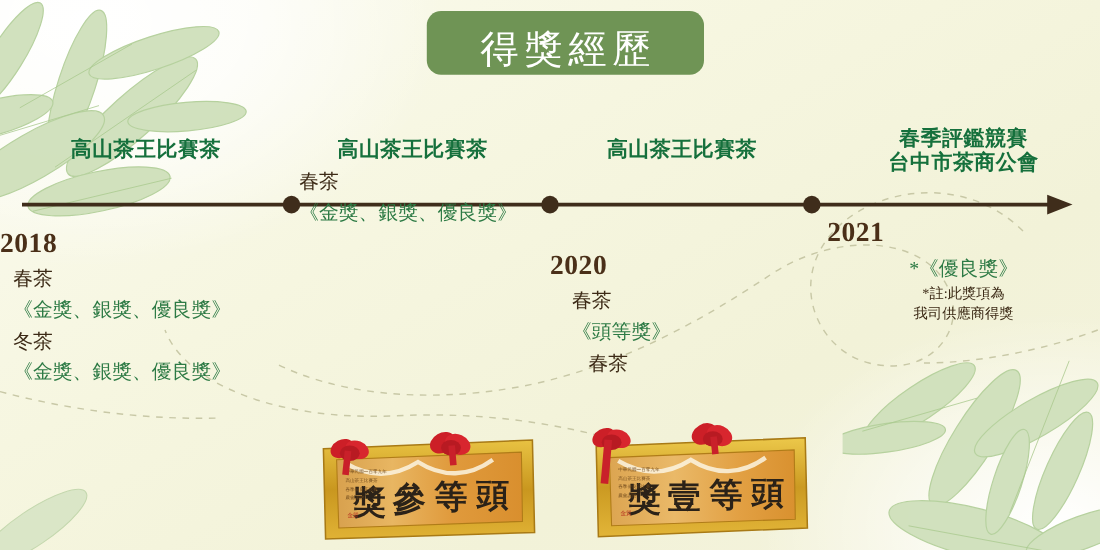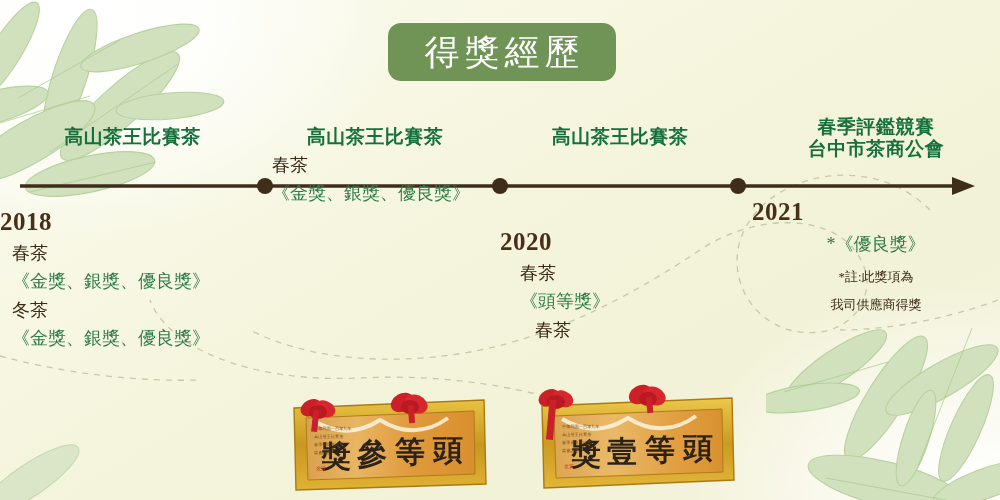--- a/index.html
+++ b/index.html
@@ -32,27 +32,27 @@
   .leaf-br { right: -16px; bottom: -18px; width: 250px; height: 230px; }
   .leaf-bl { left: -20px; bottom: -50px; width: 150px; height: 150px; }
 
   
   .curves { position: absolute; left: 0; top: 0; width: 1000px; height: 500px; pointer-events: none; }
 
   
   #title-badge {
     position: absolute;
     left: 388px;
-    top: 23px;
-    width: 228px;
+    top: 10px;
+    width: 252px;
     height: 58px;
     background: #6f9455;
     border-radius: 13px;
     display: flex;
-    align-items: center;
+    align-items: flex-end;
     justify-content: center;
   }
   #title-badge .badge-text {
     color: #ffffff;
     font-size: 35px;
     letter-spacing: 5px;
     text-indent: 5px;
     font-weight: 500;
     font-family: "Liberation Serif", "DejaVu Serif", serif;
   }
@@ -121,21 +121,21 @@
   #col-2020 .col-head { width: 240px; }
   #col-2020 .col-year { width: 240px; margin-top: 80px; }
   #col-2020 .body { margin-left: 20px; margin-top: 4px; }
   #col-2020 .entry-2 { margin-left: 15px; }
 
   #col-2021 { left: 752px; top: 116px; width: 248px; }
   #col-2021 .col-head { width: 248px; }
   #col-2021 .col-year { width: 248px; margin-top: 38px; }
   #col-2021 .body { margin-top: 4px; text-align: center; width: 248px; }
   #col-2021 .entry-awards { text-align: center; }
-  #col-2021 .note { text-align: center; margin-top: 10px; }
+  #col-2021 .note { text-align: center; margin-top: 0; }
 
   
   .plaque { position: absolute; }
   #plaque-1 { left: 288px; top: 378px; width: 202px; height: 122px; }
   #plaque-2 { left: 528px; top: 372px; width: 210px; height: 128px; }
 </style>
 </head>
 <body>
 
 <div id="stage">

